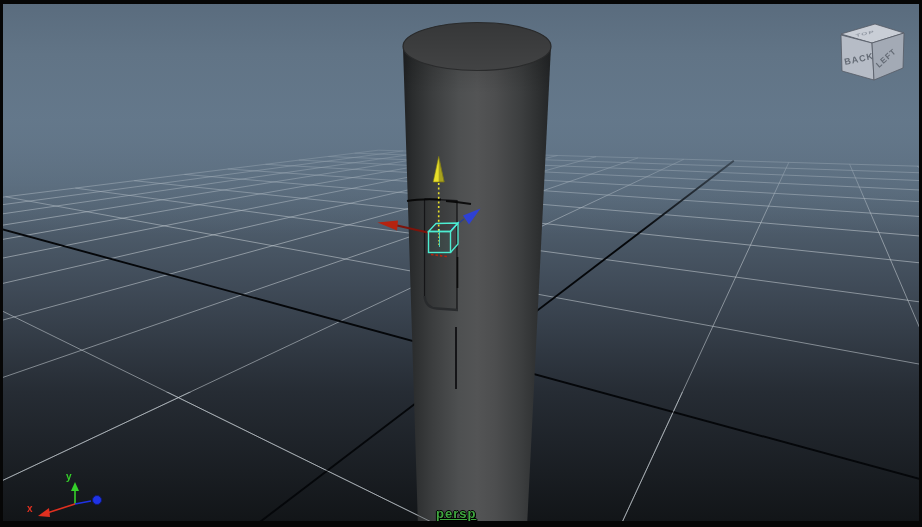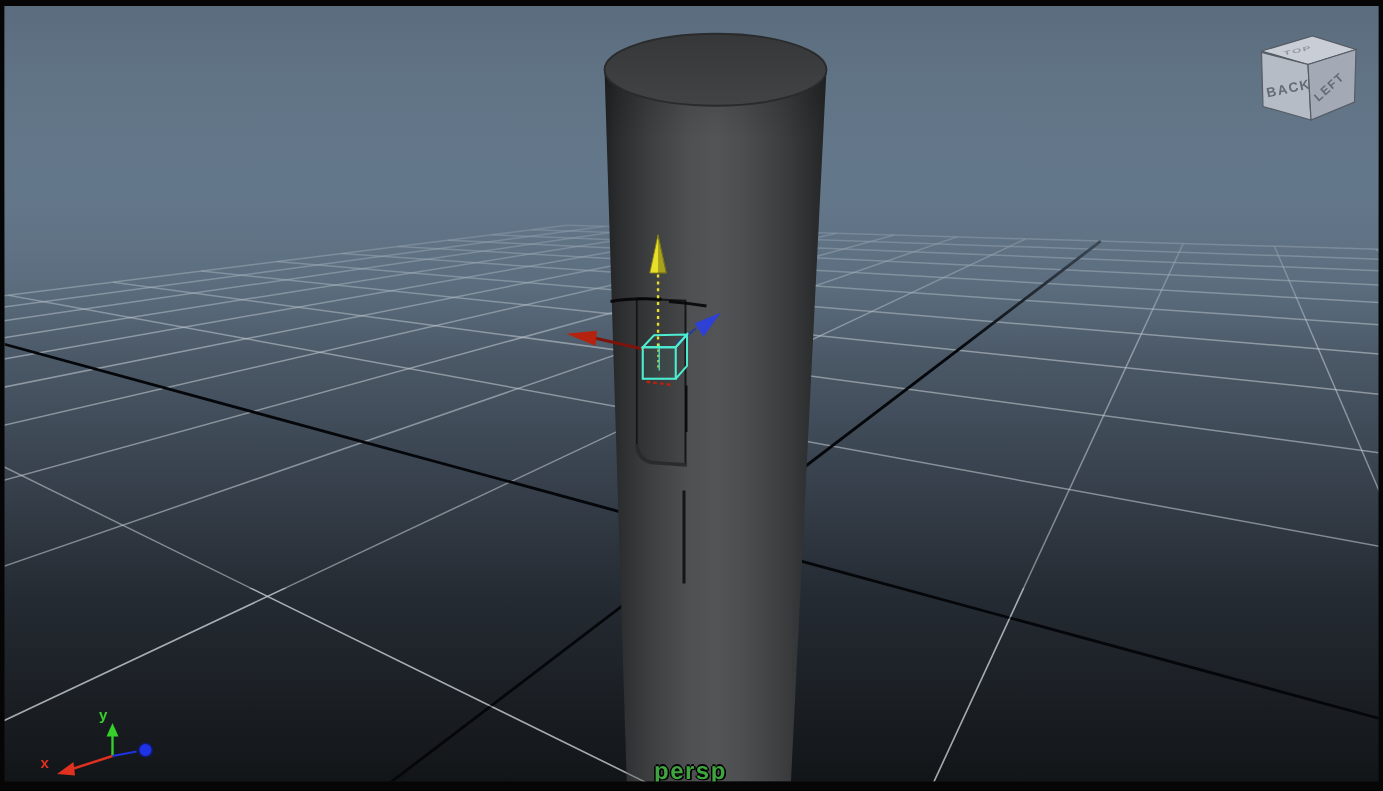--- a/index.html
+++ b/index.html
@@ -7,23 +7,23 @@
   #stage{position:relative;width:922px;height:527px;background:#060606;}
   #vp{position:absolute;left:3px;top:4px;width:916px;height:517px;overflow:hidden;
     background:linear-gradient(180deg,#5a6c7e 0%,#64788b 15%,#576878 35%,#3f4a57 55%,
       #262c34 75%,#121518 100%);}
   .lay{position:absolute;left:0;top:0;width:916px;height:517px;}
   svg{display:block}
   #horizonScrim{pointer-events:none;height:230px;
     background:linear-gradient(180deg,rgba(90,108,126,1) 0%,rgba(97,116,134,1) 22%,
       rgba(100,120,139,0.95) 50%,rgba(100,120,139,0.45) 75%,rgba(95,115,133,0) 100%);}
   #gridFront{clip-path:inset(388px 0 0 0);}
-  #perspLabel{position:absolute;left:433px;top:502px;font-size:16px;font-weight:bold;
+  #perspLabel{position:absolute;left:433px;top:502px;font-size:13px;font-weight:bold;
     letter-spacing:1px;color:var(--c-camera_label,#3fa53f);
-    text-shadow:1px 0 0 #000,-1px 0 0 #000,0 1px 0 #000,0 -1px 0 #000,1px 1px 0 #000;}
+    text-shadow:1px 0 0 #000,-1px 0 0 #000,0 1px 0 #000,0 -1px 0 #000,1px 1px 0 #000;text-decoration:underline;}
   .cubeText{font-weight:bold;letter-spacing:1px;}
 </style>
 </head>
 <body>
 
 <div id="stage">
  <div id="vp">
 
   <svg id="gridMain" class="lay" width="916" height="517" viewBox="3 4 916 517">
         <line x1="7812.5" y1="3069.0" x2="992.7" y2="168.4" stroke="rgba(200,207,214,0.55)" stroke-width="1"></line>

